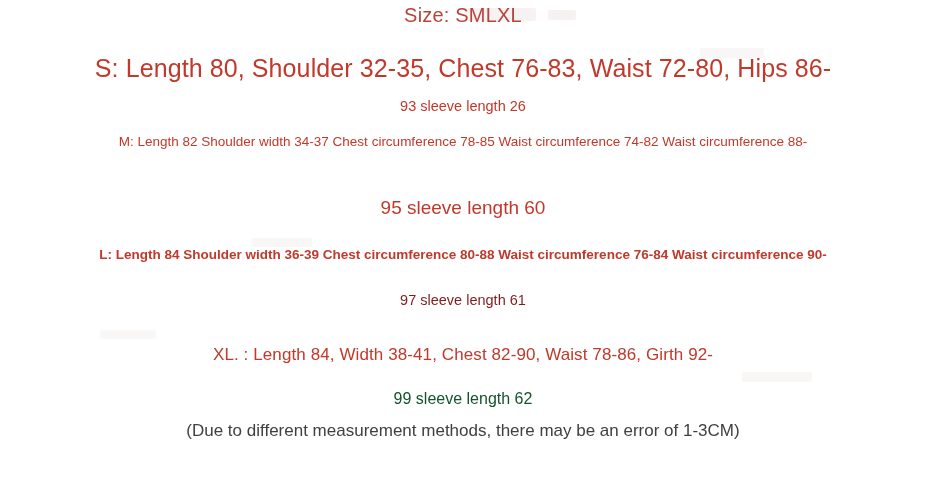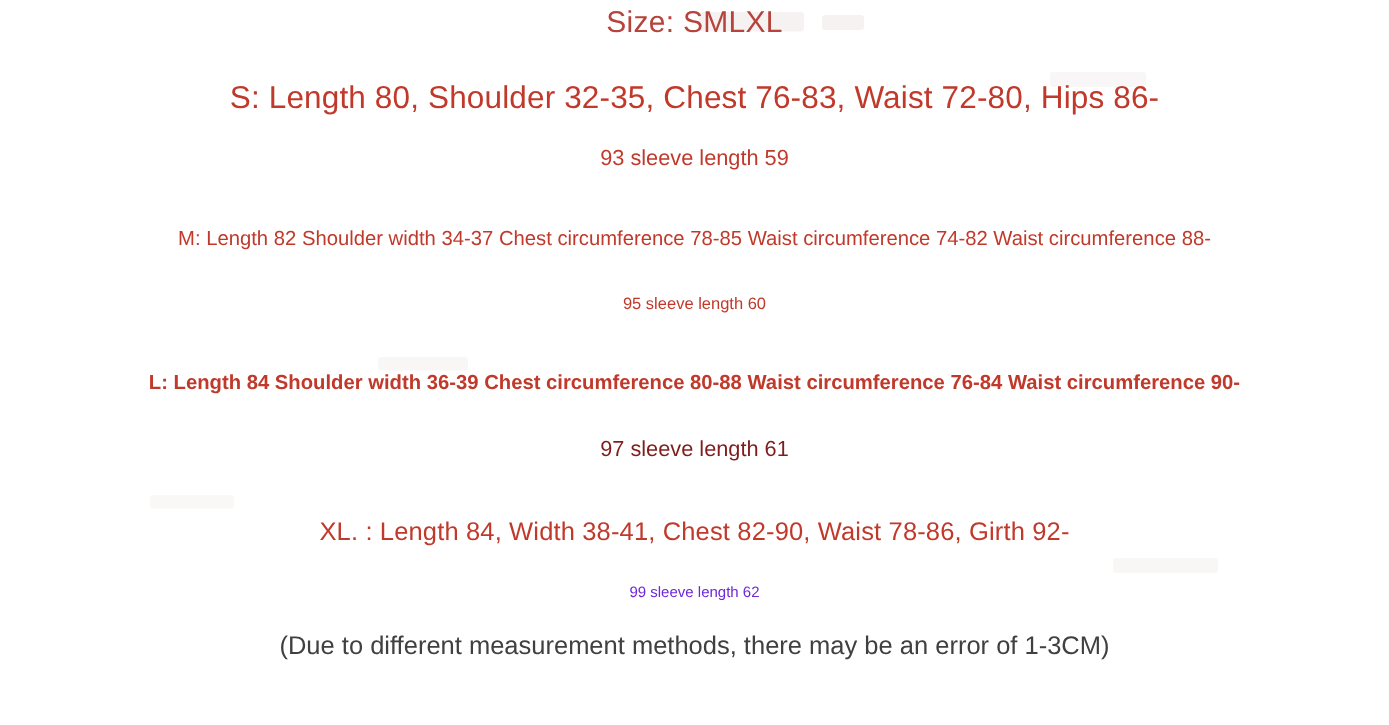--- a/index.html
+++ b/index.html
@@ -28,37 +28,37 @@
     white-space: nowrap;
   }
   .title {
     top: 4px;
     font-size: 20px;
     color: #b6443c;
     letter-spacing: 0.2px;
   }
   .size-s {
     top: 54px;
-    font-size: 21px;
+    font-size: 25px;
     color: #c0392b;
     letter-spacing: 0.1px;
   }
   .cont-s {
     top: 98px;
     font-size: 14.5px;
     color: #c0392b;
   }
   .size-m {
-    top: 151px;
+    top: 134px;
     font-size: 13.5px;
     color: #c0392b;
   }
   .cont-m {
     top: 197px;
-    font-size: 11px;
+    font-size: 19px;
     color: #c0392b;
   }
   .size-l {
     top: 247px;
     font-size: 13.5px;
     color: #c0392b;
     font-weight: bold;
   }
   .cont-l {
     top: 292px;
@@ -66,22 +66,22 @@
     color: #7f1d1d;
   }
   .size-xl {
     top: 345px;
     font-size: 17px;
     color: #c0392b;
     letter-spacing: 0.1px;
   }
   .cont-xl {
     top: 390px;
-    font-size: 10px;
-    color: #6d28d9;
+    font-size: 16px;
+    color: #14532d;
   }
   .note {
     top: 421px;
     font-size: 17px;
     color: #404040;
   }
   
   .ghost {
     position: absolute;
     background: #f3eeee;
@@ -104,21 +104,21 @@
   <div class="ghost g1"></div>
   <div class="ghost g2"></div>
   <div class="ghost g3"></div>
   <div class="ghost g4"></div>
   <div class="ghost g5"></div>
   <div class="ghost g6"></div>
 
   <div class="row title">Size: SMLXL</div>
 
   <div class="row size-s">S: Length 80, Shoulder 32-35, Chest 76-83, Waist 72-80, Hips 86-</div>
-  <div class="row cont-s">93 sleeve length 59</div>
+  <div class="row cont-s">93 sleeve length 26</div>
 
   <div class="row size-m">M: Length 82 Shoulder width 34-37 Chest circumference 78-85 Waist circumference 74-82 Waist circumference 88-</div>
   <div class="row cont-m">95 sleeve length 60</div>
 
   <div class="row size-l">L: Length 84 Shoulder width 36-39 Chest circumference 80-88 Waist circumference 76-84 Waist circumference 90-</div>
   <div class="row cont-l">97 sleeve length 61</div>
 
   <div class="row size-xl">XL. : Length 84, Width 38-41, Chest 82-90, Waist 78-86, Girth 92-</div>
   <div class="row cont-xl">99 sleeve length 62</div>
 

